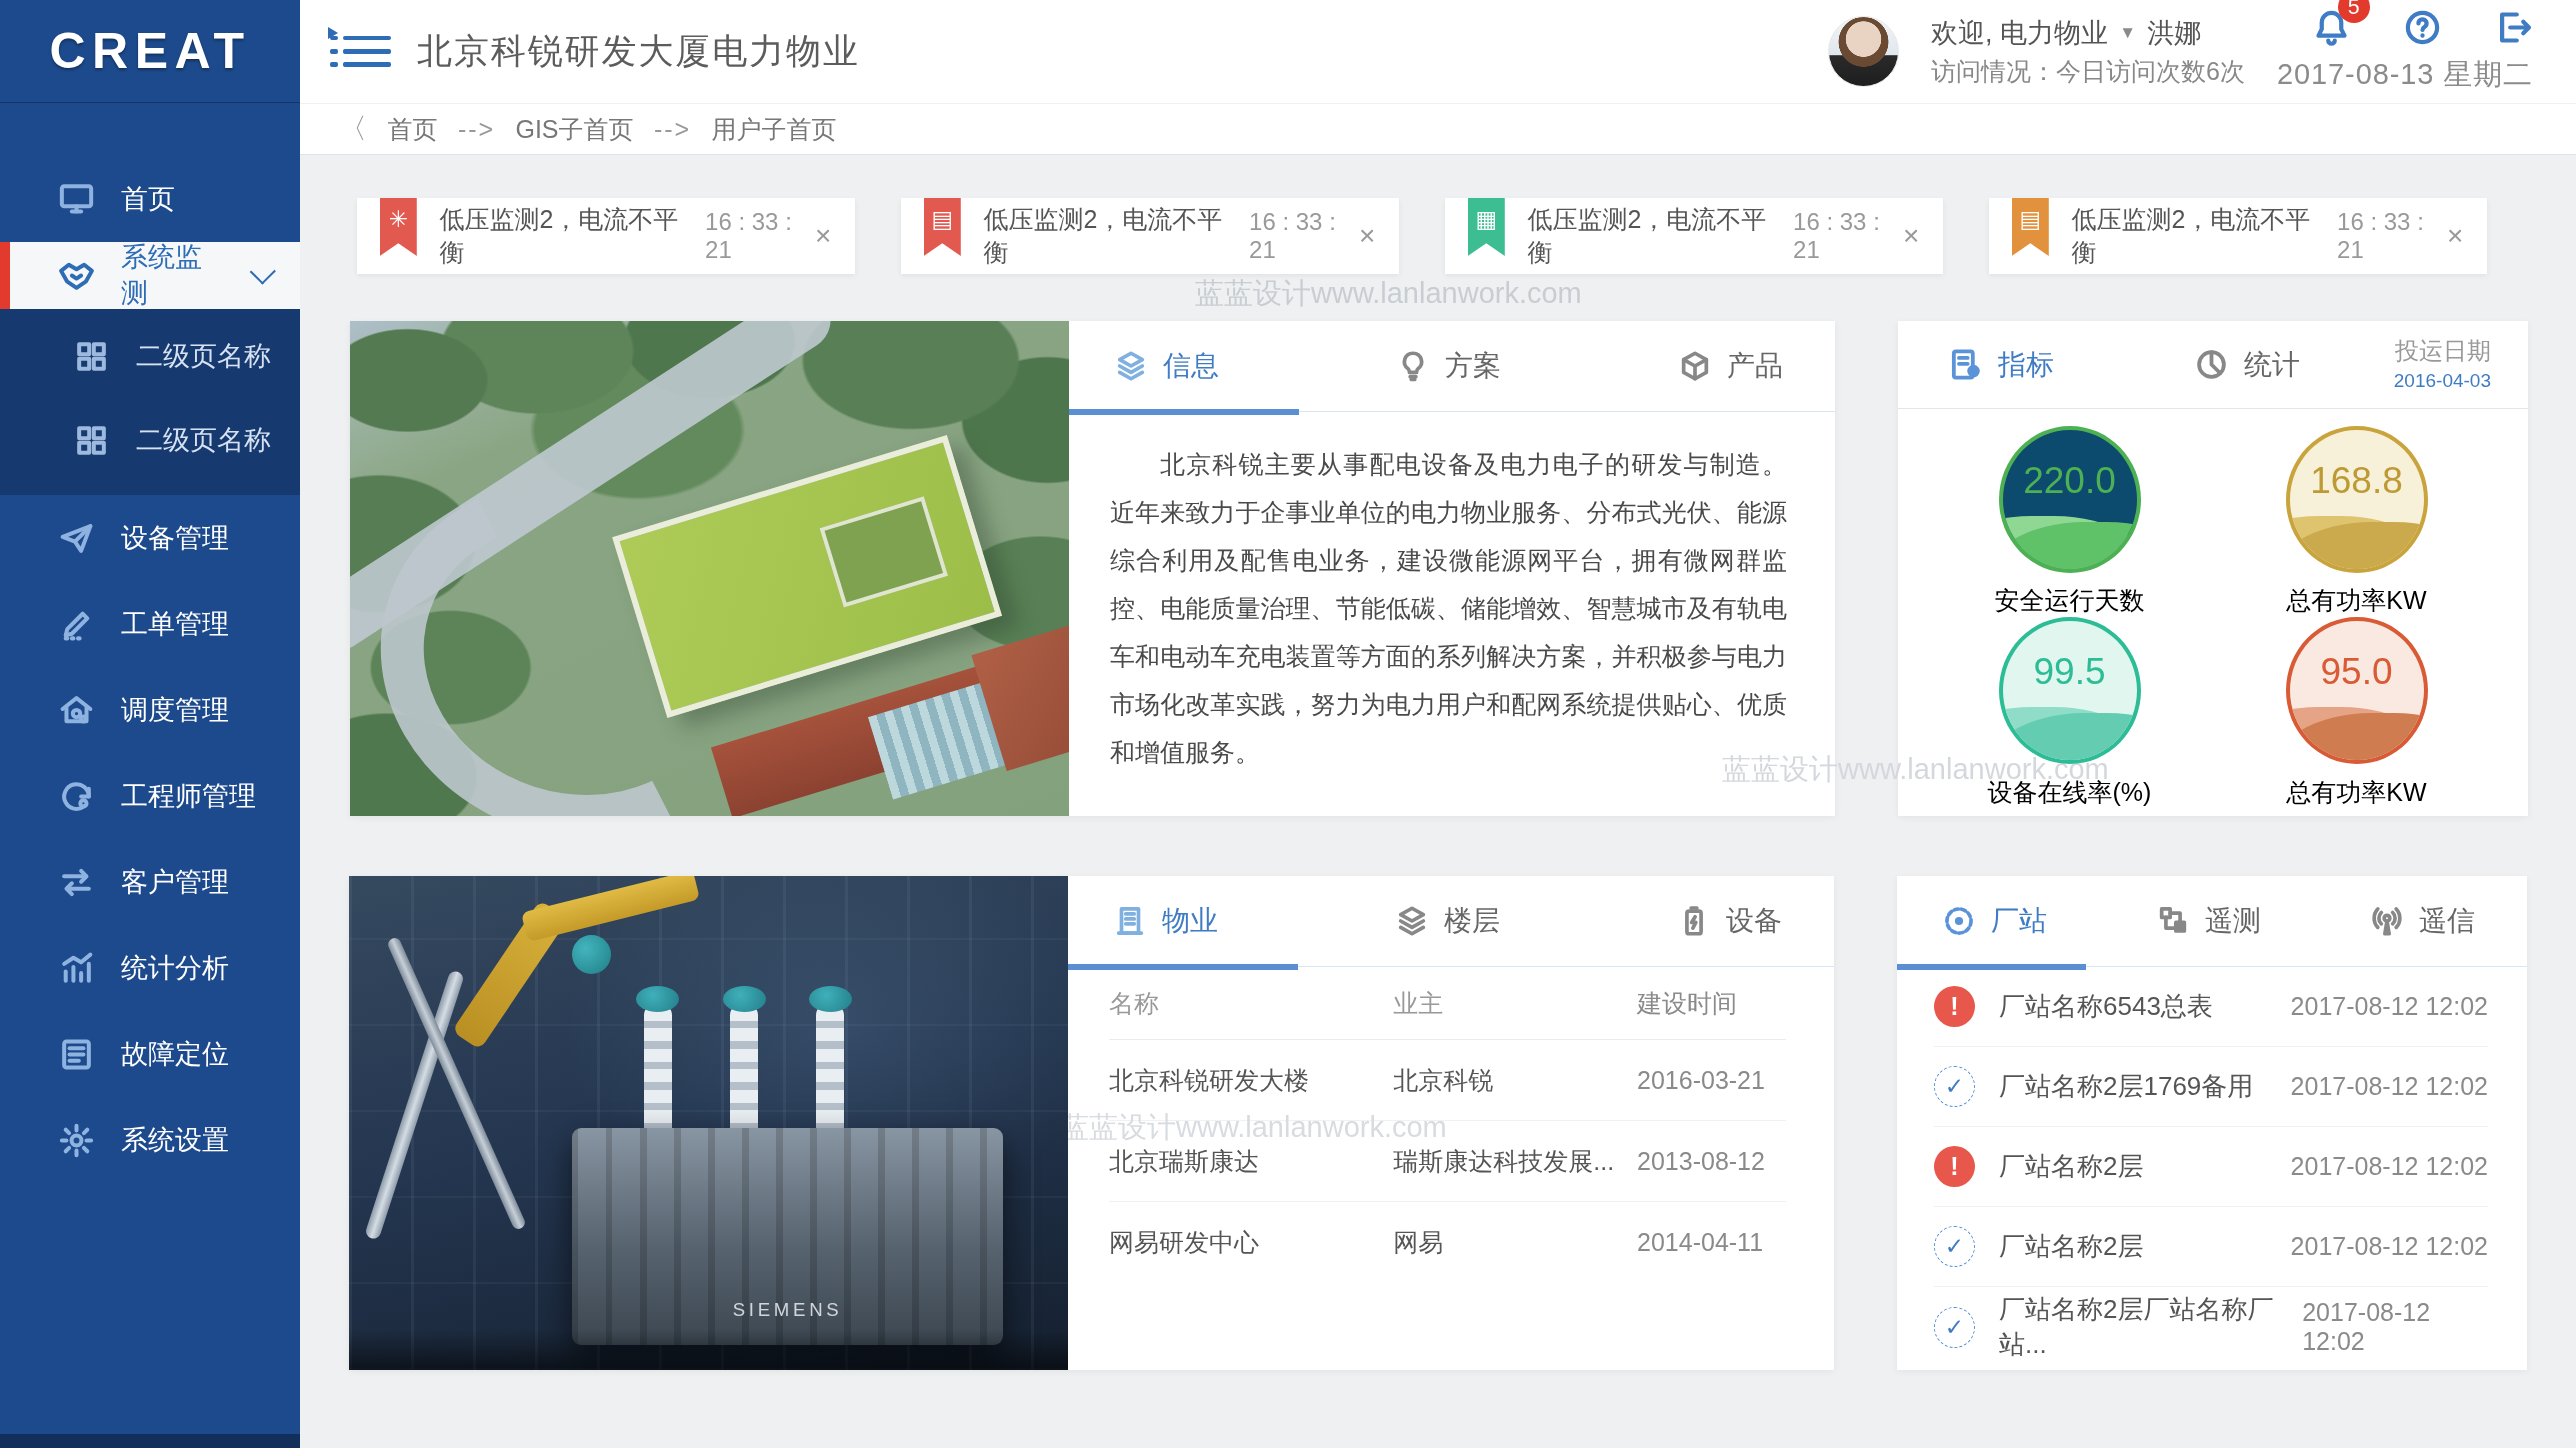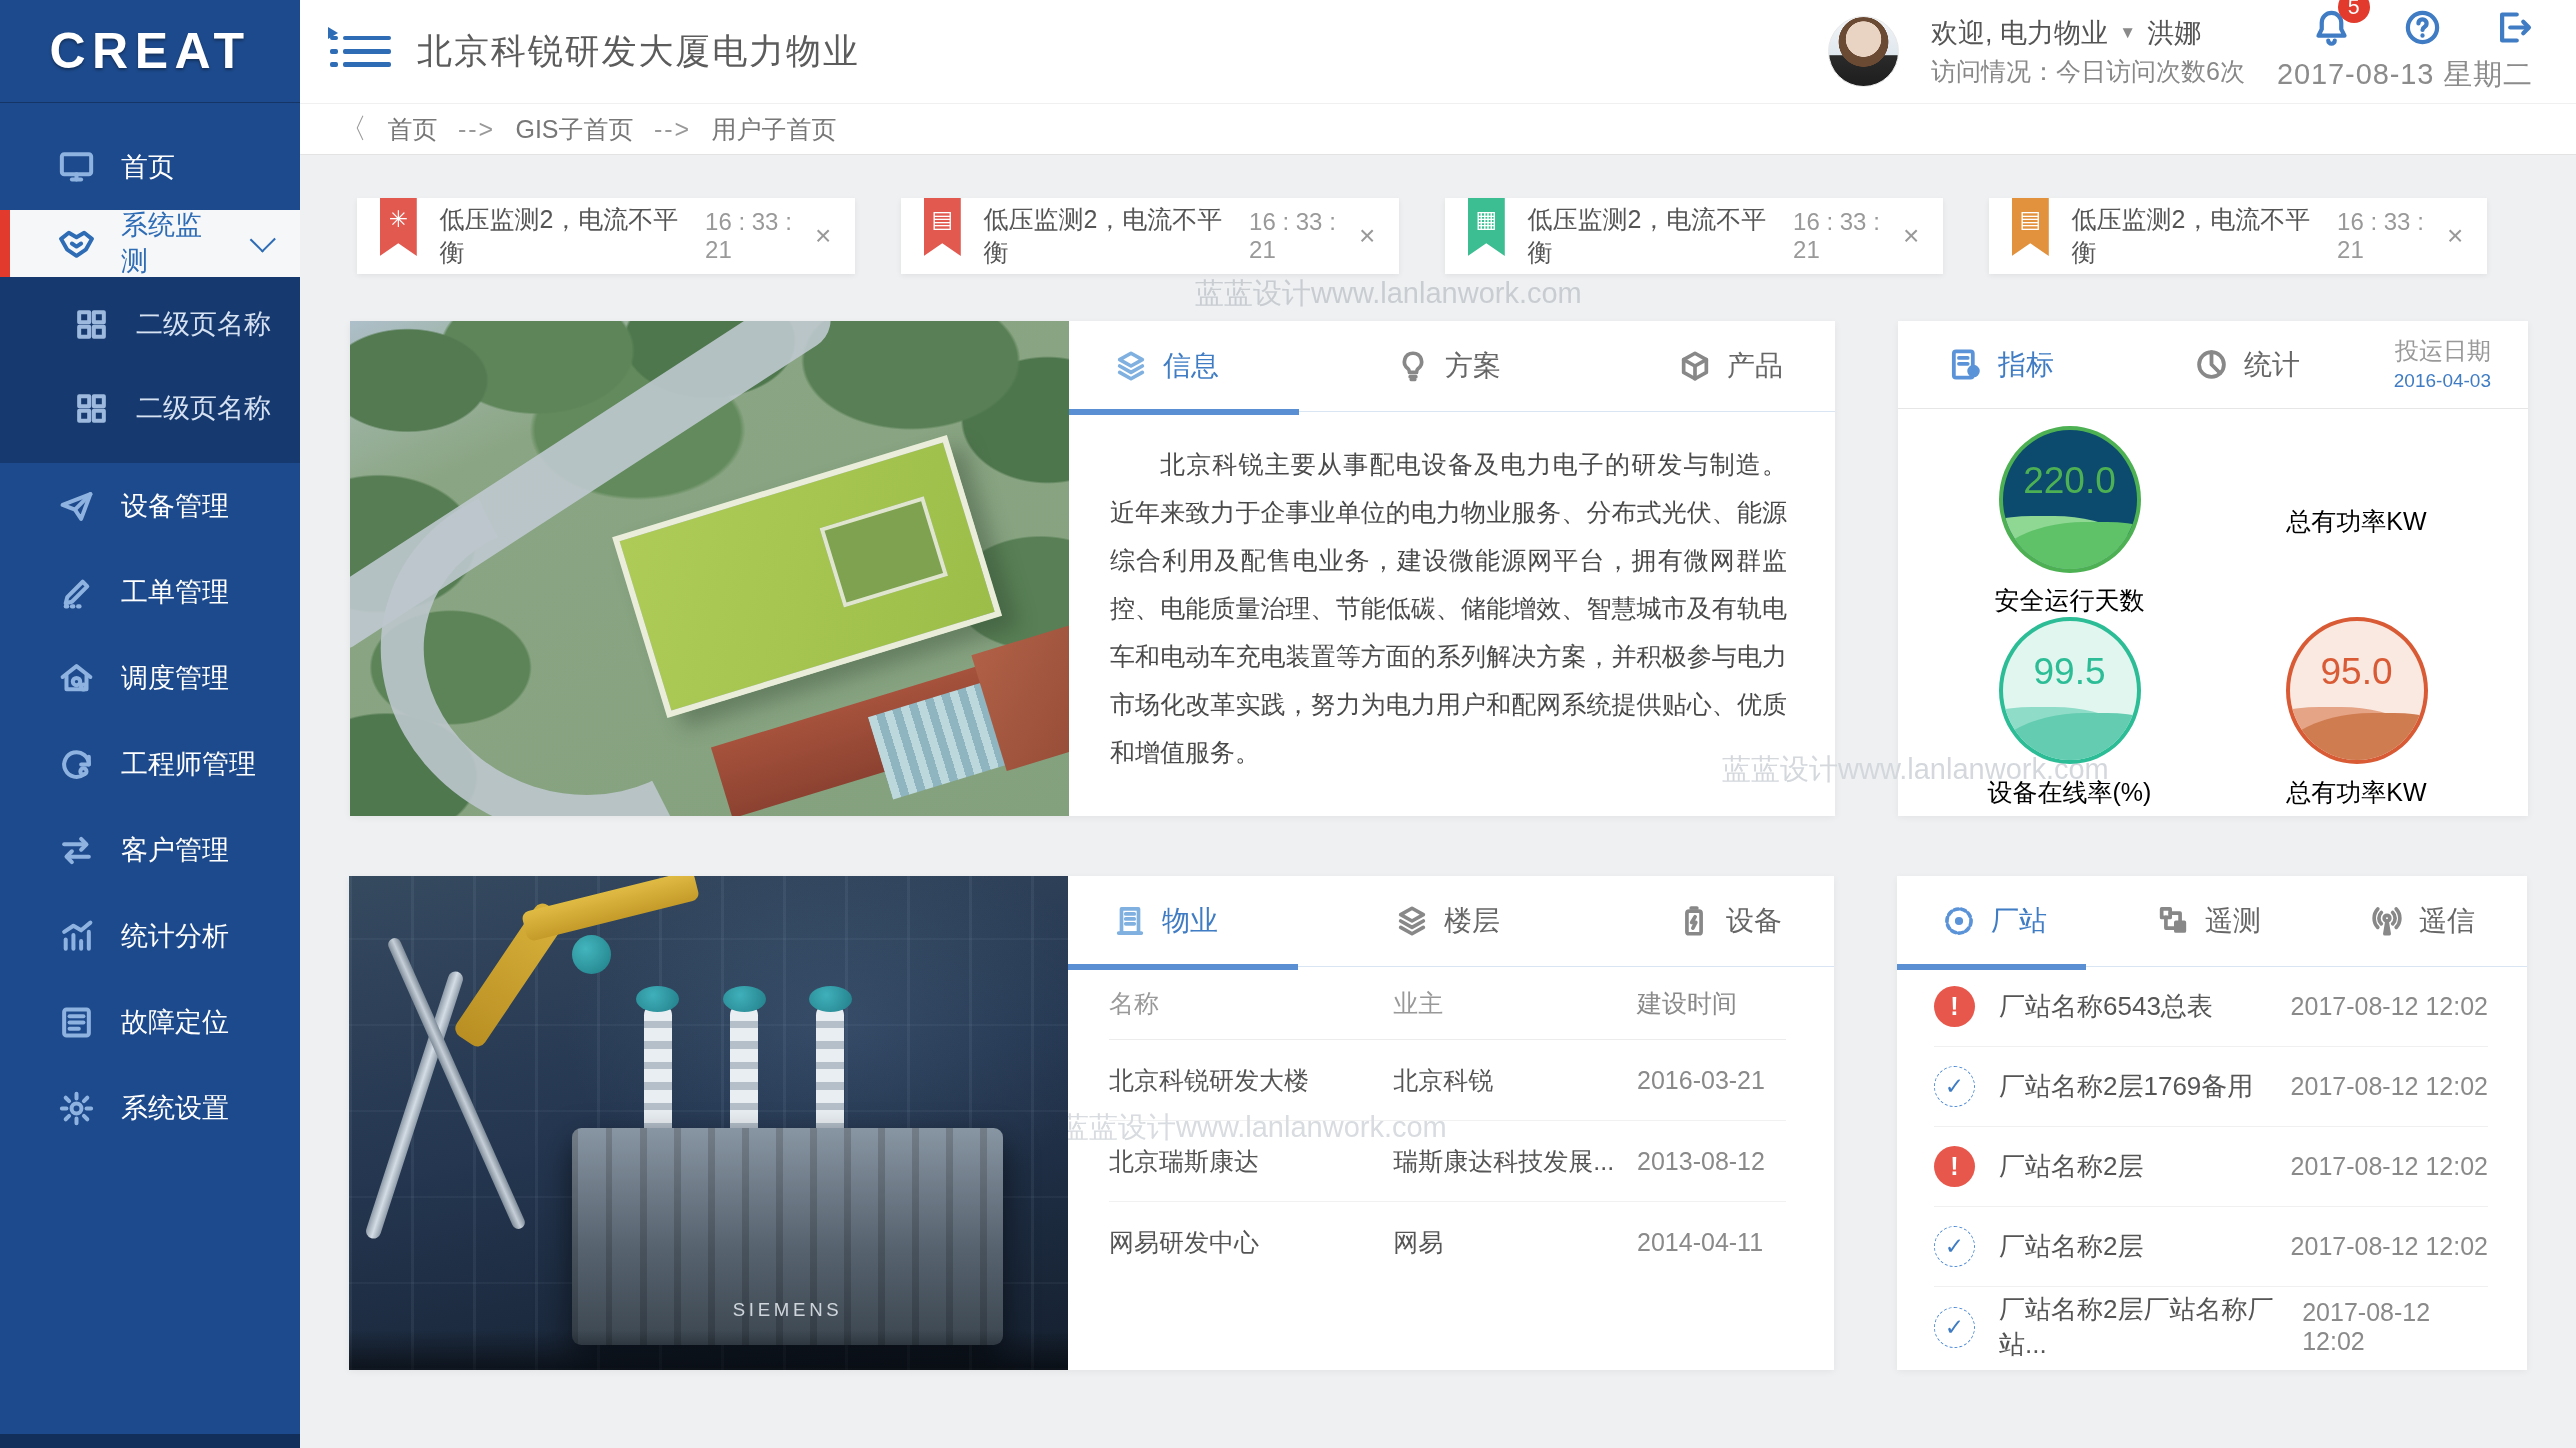--- a/index.html
+++ b/index.html
@@ -1,21 +1,21 @@
 <!DOCTYPE html>
 <html style="font-size:15px"><head>
 <meta charset="utf-8">
 <style>
   * { margin:0; padding:0; box-sizing:border-box; }
   html,body { width:2576px; height:1449px; overflow:hidden; }
   body { font-family:"Liberation Sans","DejaVu Sans",sans-serif; background:#eef0f2; color:#555; }
   .app { display:flex; width:2576px; height:1449px; }
 
   
-  .sidebar { width:300px; flex:0 0 300px; background:#1d4a8c; display:flex; flex-direction:column; position:relative; }
+  .sidebar { width:300px; flex:0 0 300px; background:#1d4a8c; display:flex; flex-direction:column; position:relative;gap:32px; }
   .logo { height:103px; display:flex; align-items:center; justify-content:center;
           font-size:50px; font-weight:800; letter-spacing:6.5px; color:#fff;
           border-bottom:1.9px solid rgba(0,0,0,.28); text-shadow:0 1.9px 2.8px rgba(0,0,0,.35); }
   .nav { flex:1; padding-top:20.5px; }
   .nav-item { height:86px; display:flex; align-items:center; padding-left:58px; gap:26px;
               color:#fff; font-size:27px; cursor:pointer; }
   .nav-item svg { width:37px; height:37px; flex:0 0 37px; }
   .nav-item.active { background:#f6f7f9; border-left:10.3px solid #e23a2c; padding-left:48px;
                      color:#2e6cb5; height:67px; }
   .chevron { margin-left:auto; margin-right:32px; width:18.6px; height:18.6px;
@@ -542,20 +542,25 @@
           <div class="gauges">
             <div class="gauge-cell">
               <div class="gauge green">
                   <div class="num">220.0</div>
                   <div class="w1"></div>
                   <div class="w2"></div>
                 </div>
               <div class="gauge-label">安全运行天数</div>
             </div>
             <div class="gauge-cell">
+              <div class="gauge gold">
+                  <div class="num">168.8</div>
+                  <div class="w1"></div>
+                  <div class="w2"></div>
+                </div>
               <div class="gauge-label">总有功率KW</div>
             </div>
             <div class="gauge-cell">
               <div class="gauge teal">
                   <div class="num">99.5</div>
                   <div class="w1"></div>
                   <div class="w2"></div>
                 </div>
               <div class="gauge-label">设备在线率(%)</div>
             </div>

